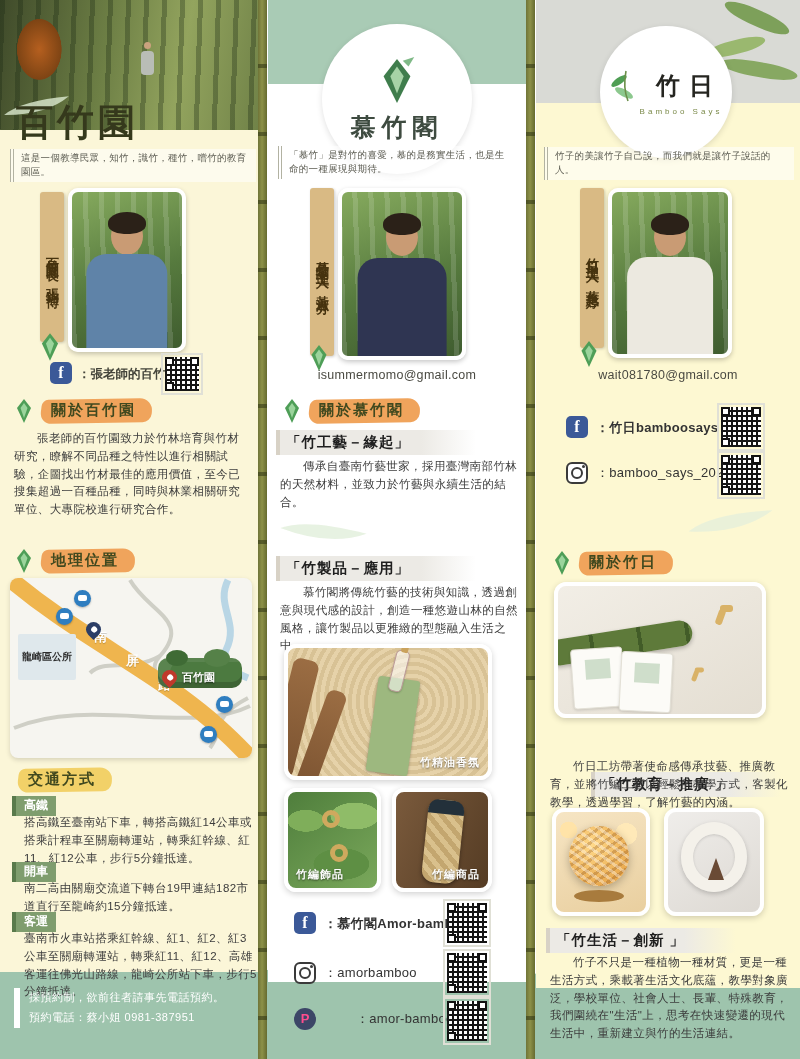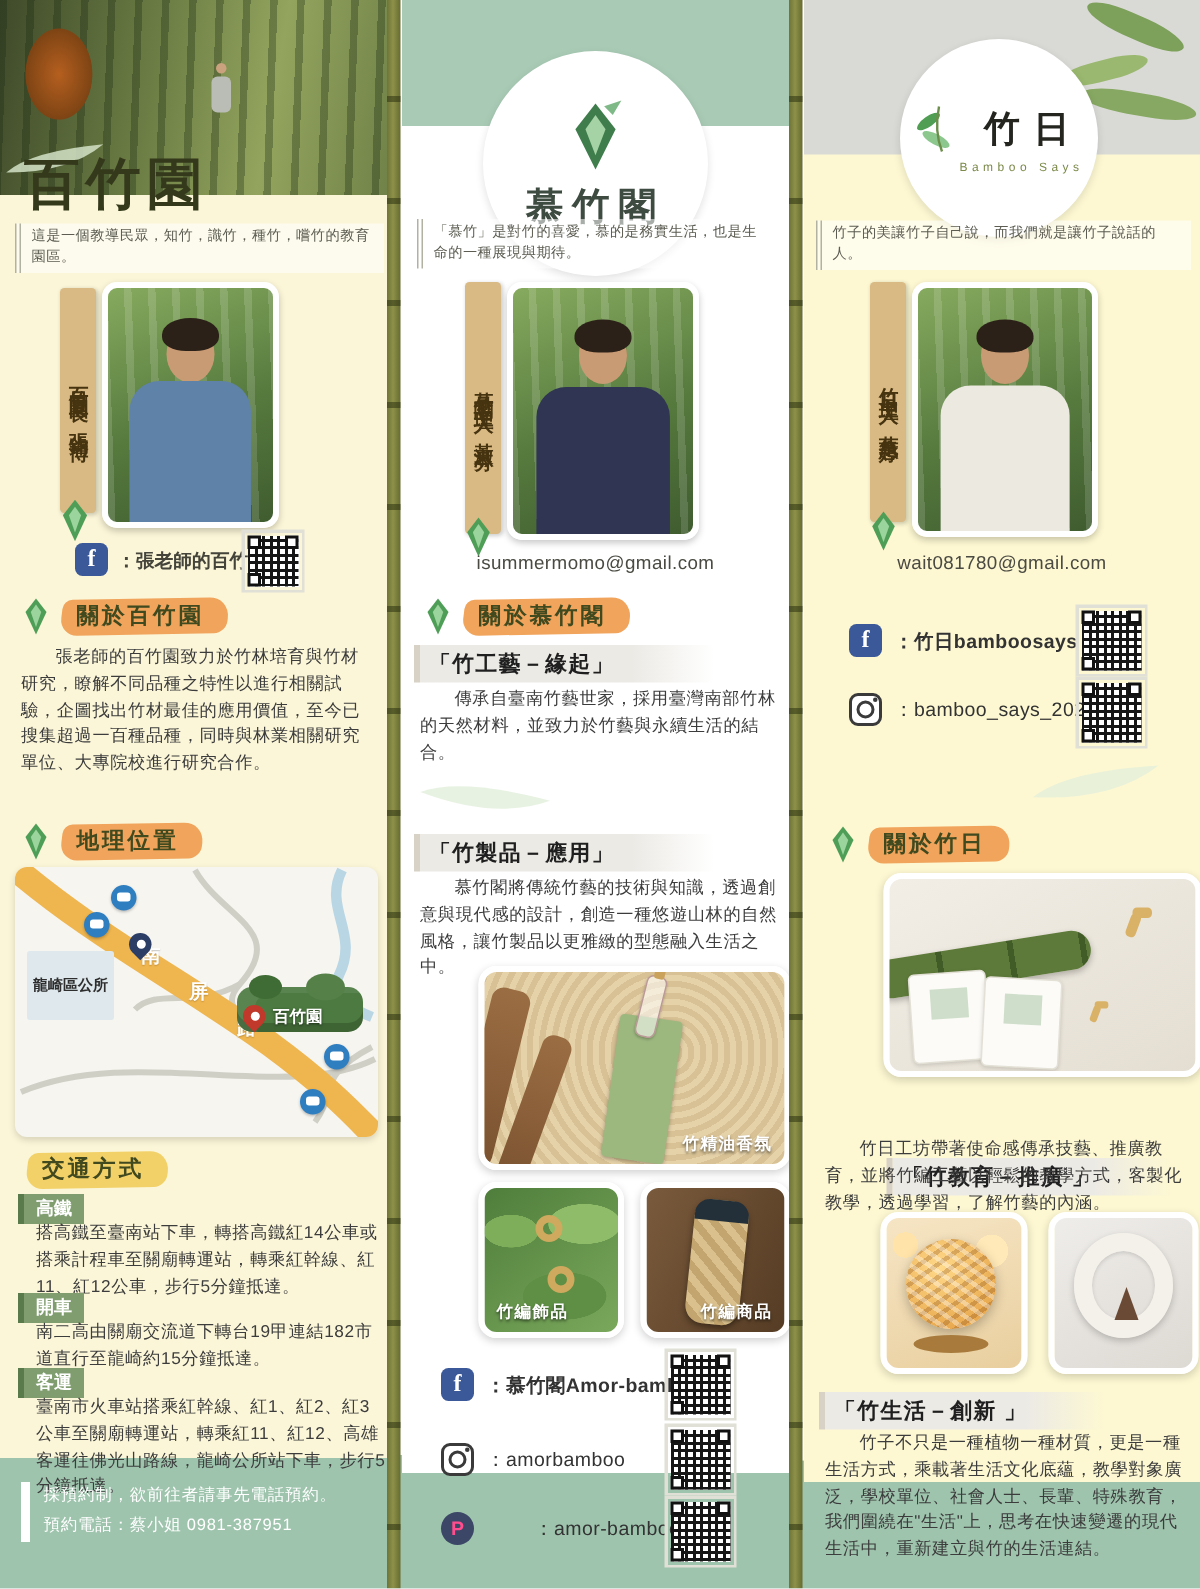--- a/index.html
+++ b/index.html
@@ -67,21 +67,21 @@
       text-align:center;line-height:22px;font-size:13px;}
   .soc-txt{font-size:13px;color:#333;letter-spacing:.3px;}
 
   .qr{position:absolute;background-color:#fff;padding:3px;box-shadow:0 0 0 1px #e0e0d6;
       background-image:repeating-linear-gradient(0deg,#161616 0 2px,rgba(0,0,0,0) 2px 5px),
                        repeating-linear-gradient(90deg,#161616 0 2px,#fff 2px 5px);
       background-clip:content-box,content-box;background-origin:content-box,content-box;}
   .qr i{position:absolute;width:9px;height:9px;border:2px solid #111;background:#fff;}
   .qr i:nth-child(1){top:3px;left:3px;} .qr i:nth-child(2){top:3px;right:3px;} .qr i:nth-child(3){bottom:3px;left:3px;}
 
-  .photo{position:absolute;border:4px solid #fff;border-radius:12px;box-shadow:0 2px 6px rgba(0,0,0,.18);overflow:hidden;margin-left:35px;}
+  .photo{position:absolute;border:4px solid #fff;border-radius:12px;box-shadow:0 2px 6px rgba(0,0,0,.18);overflow:hidden;}
   .plabel{position:absolute;color:#fff;font-size:11px;font-weight:bold;letter-spacing:1px;
           text-shadow:0 1px 2px rgba(0,0,0,.55);}
 
   
   .banner{position:absolute;top:0;left:0;width:100%;height:130px;
     background:
       radial-gradient(55px 75px at 15% 38%,#b55f1f 0%,#7e4414 40%,rgba(0,0,0,0) 41%),
       repeating-linear-gradient(92deg,rgba(25,40,18,.32) 0 5px,rgba(0,0,0,0) 5px 18px),
       linear-gradient(100deg,#3f4a2a 0%,#6d7f45 40%,#93a45e 68%,#6f8147 100%);}
   .banner .fig-head{position:absolute;left:55%;top:32%;width:7px;height:7px;border-radius:50%;background:#caa27e;}
@@ -265,21 +265,21 @@
     <div class="booking">
       <div>採預約制，欲前往者請事先電話預約。</div>
       <div>預約電話：蔡小姐 0981-387951</div>
     </div>
   </div>
 
   <div class="col col-mid">
 
     <div class="mid-band"></div>
 
-    <div class="logo-circle" style="left:54px;top:34px;width:150px;height:150px;">
+    <div class="logo-circle" style="left:54px;top:24px;width:150px;height:150px;">
       <svg style="width:46px;height:50px;" viewBox="0 0 24 26">
         <path d="M12 2 L19 11 L12 25 L5 11 Z" fill="#3f7d4c"></path>
           <path d="M12 6 L15.5 11 L12 20 L8.5 11 Z" fill="#a6d3a6"></path>
         <path d="M15 3 L21 1 L18 6 Z" fill="#7fb987"></path>
         </svg>
       <div class="mid-logo-text">慕竹閣</div>
     </div>
 
     <div class="abs quotebar" style="left:10px;top:146px;width:240px;">「慕竹」是對竹的喜愛，慕的是務實生活，也是生命的一種展現與期待。</div>
 

